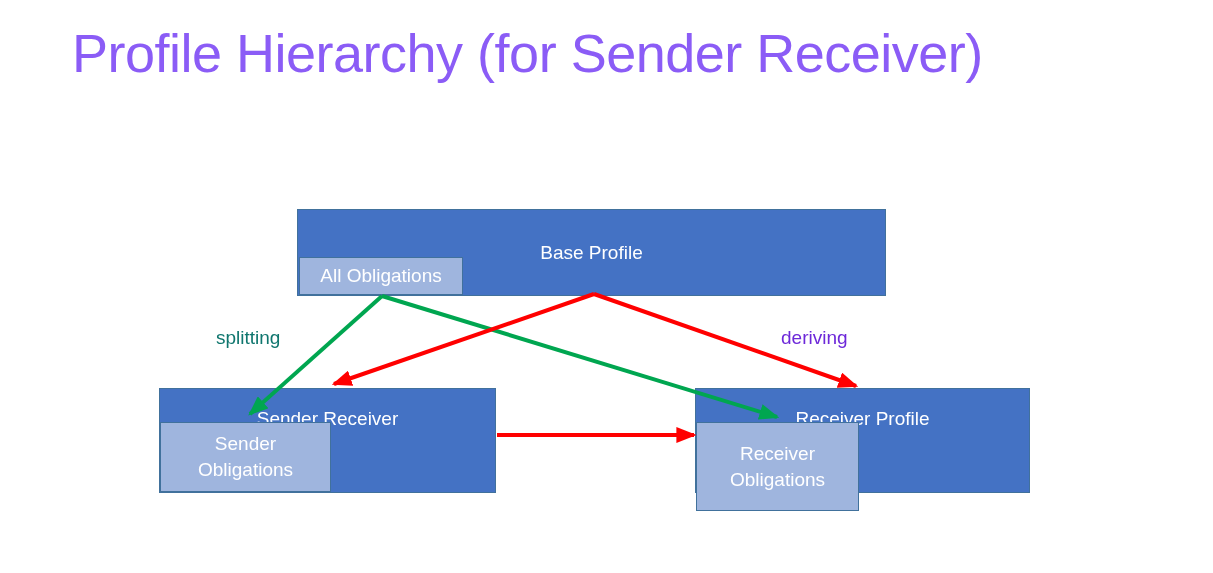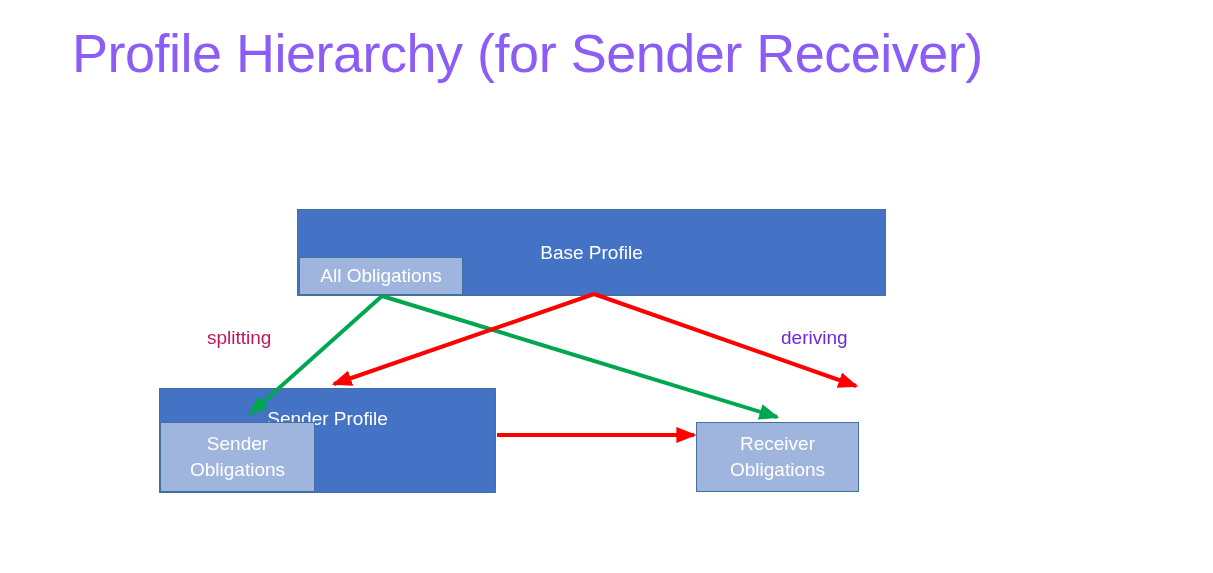--- a/index.html
+++ b/index.html
@@ -65,34 +65,34 @@
     padding: 12px 6px;
   }
 
   
   #base-profile      { left: 297px;  top: 209px; width: 589px; height: 87px; }
   #base-profile .box-title { top: 31px; }
   #all-obligations   { left: 299px;  top: 257px; width: 164px; height: 38px; }
 
   #sender-profile    { left: 159px;  top: 388px; width: 337px; height: 105px; }
   #sender-profile .box-title { top: 18px; }
-  #sender-obligations{ left: 160px;  top: 422px; width: 155px; height: 70px; }
+  #sender-obligations{ left: 160px;  top: 422px; width: 171px; height: 70px; }
 
   #receiver-profile  { left: 695px;  top: 388px; width: 335px; height: 105px; }
   #receiver-profile .box-title { top: 18px; }
-  #receiver-obligations { left: 696px; top: 422px; width: 163px; height: 70px; }
+  #receiver-obligations { left: 696px; top: 422px; width: 163px; height: 89px; }
 
   
   .edge-label {
     position: absolute;
     font-size: 19px;
     line-height: 22px;
     white-space: nowrap;
   }
-  #label-splitting { left: 207px; top: 327px; color: #be185d; }
+  #label-splitting { left: 216px; top: 327px; color: #0f766e; }
   #label-deriving  { left: 781px; top: 327px; color: #6d28d9; }
 
   
   #arrow-layer {
     position: absolute;
     left: 0;
     top: 0;
     width: 1213px;
     height: 573px;
     pointer-events: none;
@@ -104,29 +104,32 @@
 <div id="slide">
 
   <div id="slide-title">Profile Hierarchy (for Sender Receiver)</div>
 
   <div class="profile-box" id="base-profile">
     <div class="box-title">Base Profile</div>
   </div>
   <div class="oblig-box" id="all-obligations">All Obligations</div>
 
   <div class="profile-box" id="sender-profile">
-    <div class="box-title">Sender Profile</div>
+    <div class="box-title">Sender Receiver</div>
   </div>
   <div class="oblig-box" id="sender-obligations">
     <span>
       <span>Sender</span><br>
       <span>Obligations</span>
     </span>
   </div>
 
+  <div class="profile-box" id="receiver-profile">
+    <div class="box-title">Receiver Profile</div>
+  </div>
   <div class="oblig-box" id="receiver-obligations">
     <span>
       <span>Receiver</span><br>
       <span>Obligations</span>
     </span>
   </div>
 
   <div class="edge-label" id="label-splitting">splitting</div>
   <div class="edge-label" id="label-deriving">deriving</div>
 

